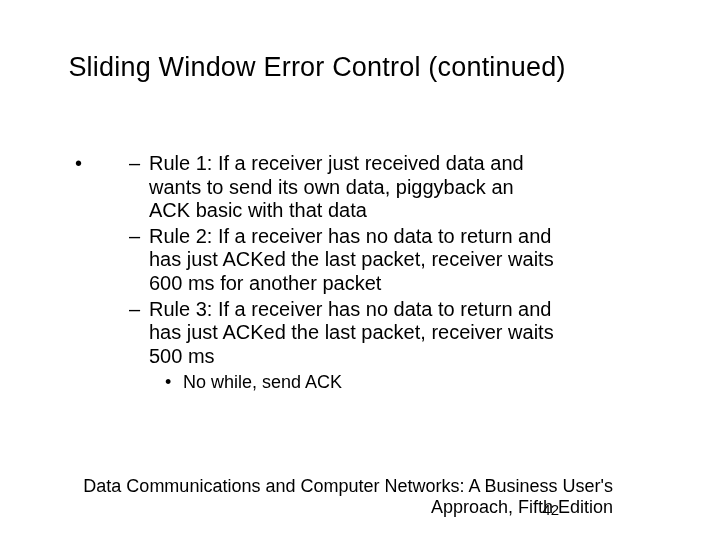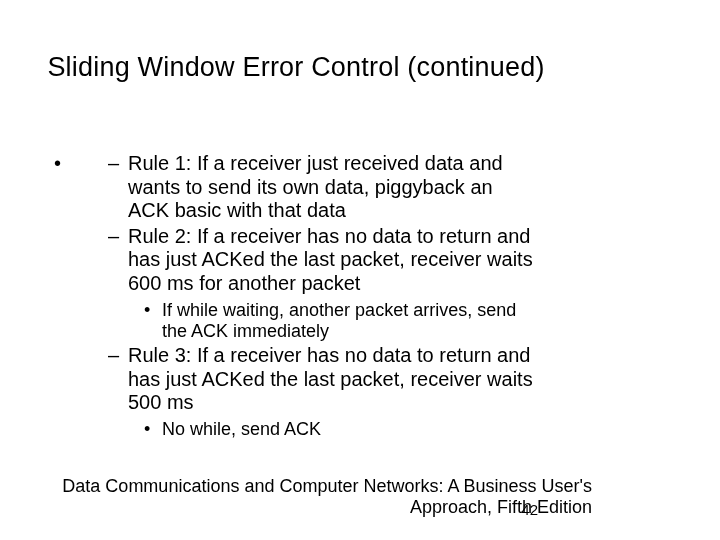--- a/index.html
+++ b/index.html
@@ -10,20 +10,21 @@
     background: #fff;
     font-family: Arial, Helvetica, sans-serif;
     color: #000;
     overflow: hidden;
   }
   .slide {
     position: relative;
     width: 592px;
     height: 540px;
     box-sizing: border-box;
+    margin-left: 21px;
   }
   .title {
     position: absolute;
     top: 52px;
     left: 0;
     right: 0;
     text-align: center;
     font-size: 27px;
     font-weight: 400;
     letter-spacing: 0.2px;
@@ -91,21 +92,20 @@
 
 <div class="slide">
 
   <div class="title">Sliding Window Error Control (continued)</div>
 
   <div class="body">
     <div class="lvl1">
       <div class="lvl2-wrap">
         <div class="lvl2">Rule 1: If a receiver just received data and wants to send its own data, piggyback an ACK basic with that data</div>
         <div class="lvl2">Rule 2: If a receiver has no data to return and has just ACKed the last packet, receiver waits 600 ms for another packet</div>
-        <div class="lvl3">If while waiting, another packet arrives, send the ACK immediately</div>
         <div class="lvl2">Rule 3: If a receiver has no data to return and has just ACKed the last packet, receiver waits 500 ms</div>
         <div class="lvl3">No while, send ACK</div>
       </div>
     </div>
   </div>
 
   <div class="footer-left">Data Communications and Computer Networks: A Business User's Approach, Fifth Edition</div>
   <div class="footer-right">42</div>
 
 </div>

